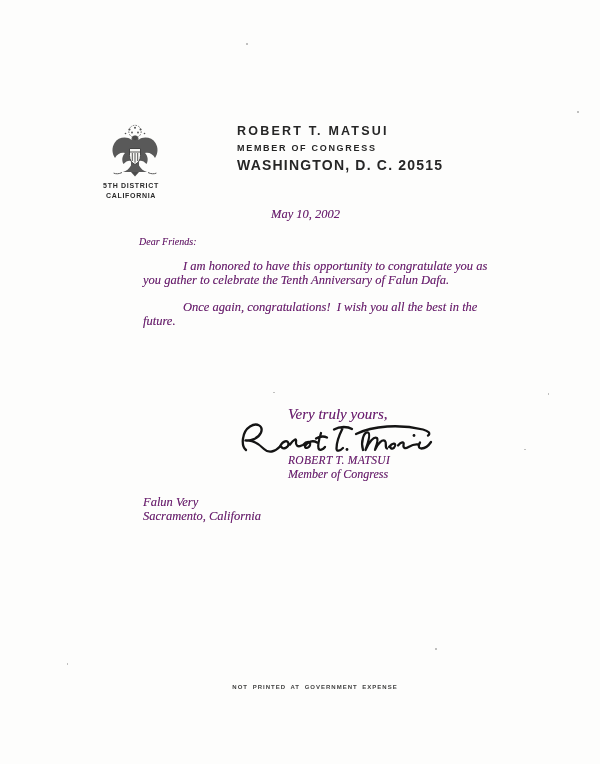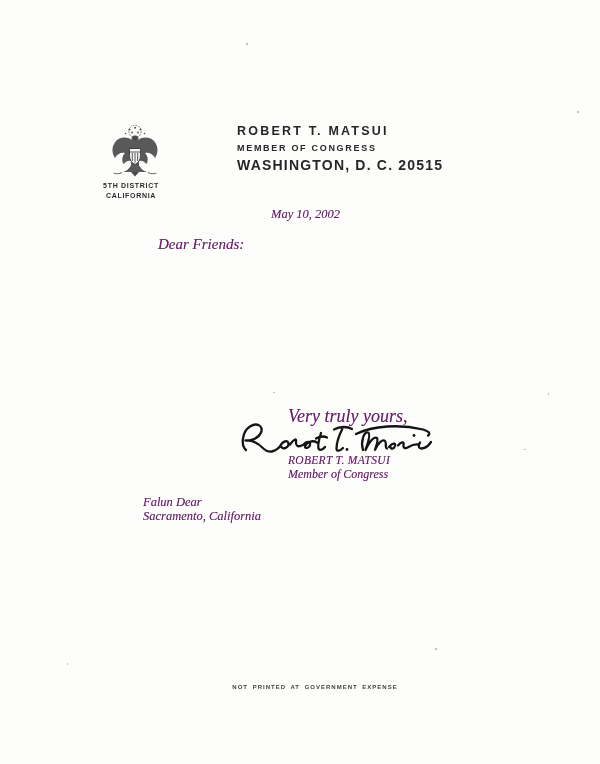--- a/index.html
+++ b/index.html
@@ -21,27 +21,27 @@
   .head-block{position:absolute;left:237px;top:124px;color:#262626;
     font-family:"Liberation Sans", sans-serif;font-weight:700;}
   .head-name{font-size:12.5px;letter-spacing:2.2px;}
   .head-sub1{font-size:9px;letter-spacing:1.7px;margin-top:5px;}
   .head-sub2{font-size:14px;letter-spacing:1.2px;margin-top:4px;}
 
   
   .ink{color:#701a75;font-style:italic;font-family:"Liberation Serif", serif;
        text-shadow:0 0 .4px rgba(30,30,30,.45);}
   .date{position:absolute;left:271px;top:207px;font-size:12.5px;}
-  .salutation{position:absolute;left:158px;top:236px;font-size:15px;}
+  .salutation{position:absolute;left:139px;top:236px;font-size:10px;}
   .body-text{position:absolute;left:143px;top:259px;width:345px;}
   .body-text p{
     margin:0 0 13px 0;text-indent:40px;font-size:12.5px;line-height:14px;
     white-space:pre-wrap;
   }
-  .closing{position:absolute;left:288px;top:406px;font-size:18px;font-family:Liberation Serif, serif;}
+  .closing{position:absolute;left:288px;top:406px;font-size:15px;font-family:Liberation Serif, serif;}
   .signature{position:absolute;left:237px;top:419px;width:213px;height:40px;}
   .typed-name{position:absolute;left:288px;top:454px;font-size:11.5px;letter-spacing:.3px;}
   .typed-title{position:absolute;left:288px;top:467px;font-size:12px;}
   .recipient{position:absolute;left:143px;top:496px;font-size:12.5px;line-height:13.5px;}
 
   
   .footer{
     position:absolute;left:215px;top:684px;width:200px;text-align:center;
     font-family:"Liberation Sans", sans-serif;font-size:6px;font-weight:700;
     letter-spacing:1px;word-spacing:2px;color:#3f3f3f;filter:blur(.35px);
@@ -89,20 +89,22 @@
   <div class="head-block">
     <div class="head-name">ROBERT T. MATSUI</div>
     <div class="head-sub1">MEMBER OF CONGRESS</div>
     <div class="head-sub2">WASHINGTON, D. C. 20515</div>
   </div>
 
   <div class="date ink">May 10, 2002</div>
   <div class="salutation ink">Dear Friends:</div>
 
   <div class="body-text ink">
+    <p>I am honored to have this opportunity to congratulate you as you gather to celebrate the Tenth Anniversary of Falun Dafa.</p>
+    <p>Once again, congratulations!  I wish you all the best in the future.</p>
   </div>
 
   <div class="closing ink">Very truly yours,</div>
 
   <svg class="signature" viewBox="0 0 213 40" aria-hidden="true">
     <g fill="none" stroke="#141414" stroke-width="2.3" stroke-linecap="round" stroke-linejoin="round">
       <path d="M9,31 C4,27 4.5,13 13,7.5 C20,3 26.5,7 24,13.5 C21.5,19.5 13,22.5 8.5,21.5 C16,20.5 22,25 27,30 C31.5,34.5 38,33 43,27.5"></path>
       <path d="M43,27.5 C45.5,22 51,20.5 51.5,24.5 C52,28.5 46,31 44.5,28 M53,25.5 C56,21.5 60,18 59,23 C58.5,26 60.5,28.5 64.5,26.5 M66,26 C69.5,22 74,22 73,26 C72,29.5 67.5,30 68,27 C70.5,22.5 76,21 80,23.5 M84,14 C82,20.5 80.5,26.5 81.5,29.5 C82.5,32 86,30.5 88,28 M79,19.5 C82.5,17.5 87,17 90,18.5"></path>
       <path d="M97,10.5 C103,7 111,7.5 115,10 M105.5,9.5 C102,16.5 99.5,24.5 99.5,29.5 C99.5,33 103,32 106,29"></path>
       <path d="M119,15 C136,6.5 163,5 186,10.5 C191.5,12 194,14.5 191,16.5"></path>
@@ -110,21 +112,21 @@
       <path d="M152,28 C155.5,24 159,23.5 158,27 C157,30 153.5,30.5 153.5,28 M161,26.5 C164,23 167.5,22 166.5,26 C166,29 168,30 171.5,28 C175,26 178,25 181,25.5 M183,23.5 C181,26.5 181.5,29.5 184.5,29.5 C188,29.5 192,26 194,23"></path>
     </g>
     <circle cx="110" cy="30.5" r="1.4" fill="#141414"></circle>
     <circle cx="177" cy="16.5" r="1.4" fill="#141414"></circle>
   </svg>
 
   <div class="typed-name ink">ROBERT T. MATSUI</div>
   <div class="typed-title ink">Member of Congress</div>
 
   <div class="recipient ink">
-    <div>Falun Dear</div>
+    <div>Falun Very</div>
     <div>Sacramento, California</div>
   </div>
 
   <div class="footer">NOT PRINTED AT GOVERNMENT EXPENSE</div>
 
   <span class="speck s1"></span>
   <span class="speck s2"></span>
   <span class="speck s3"></span>
   <span class="speck s4"></span>
   <span class="speck s5"></span>

